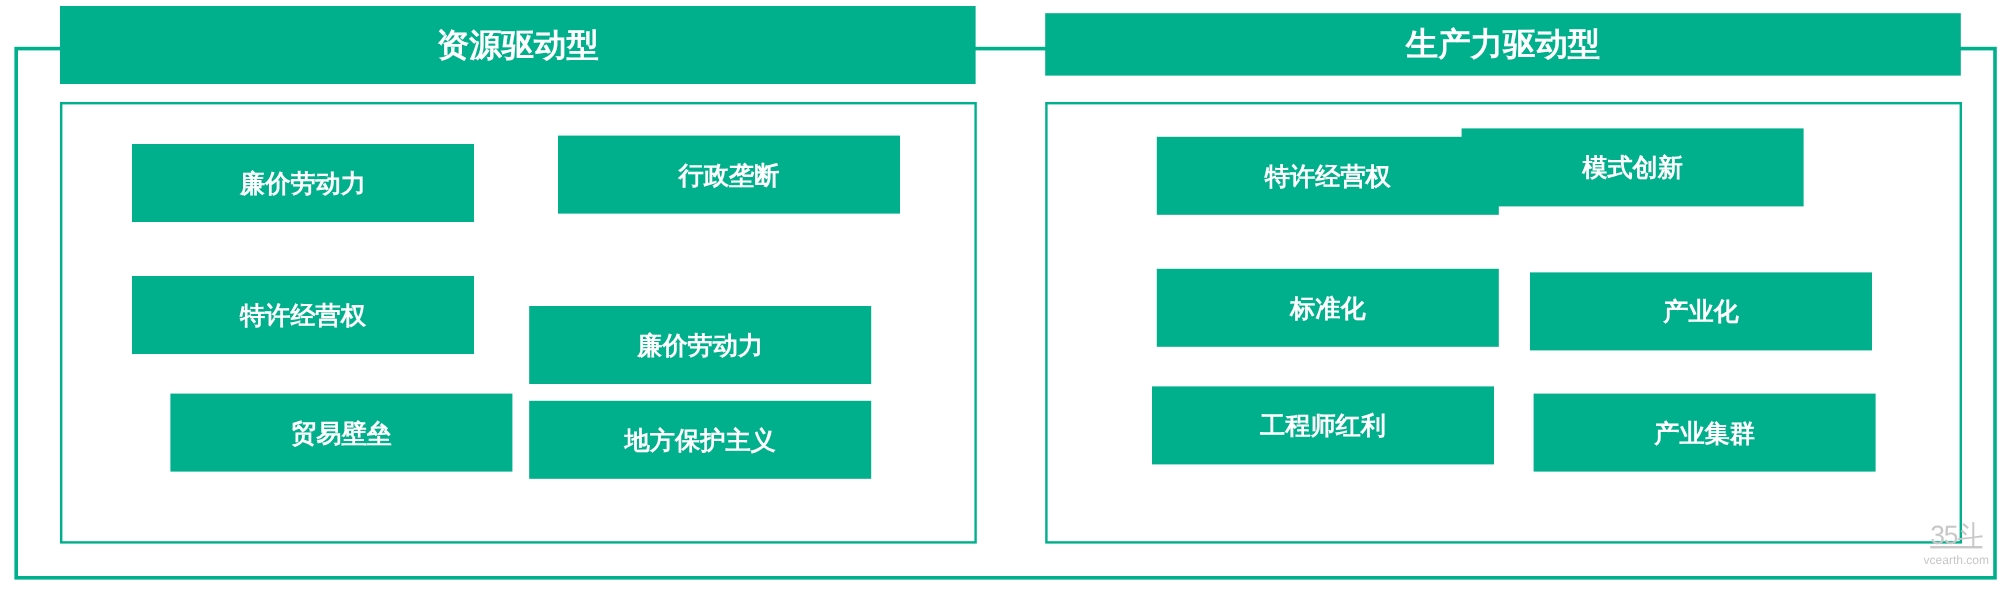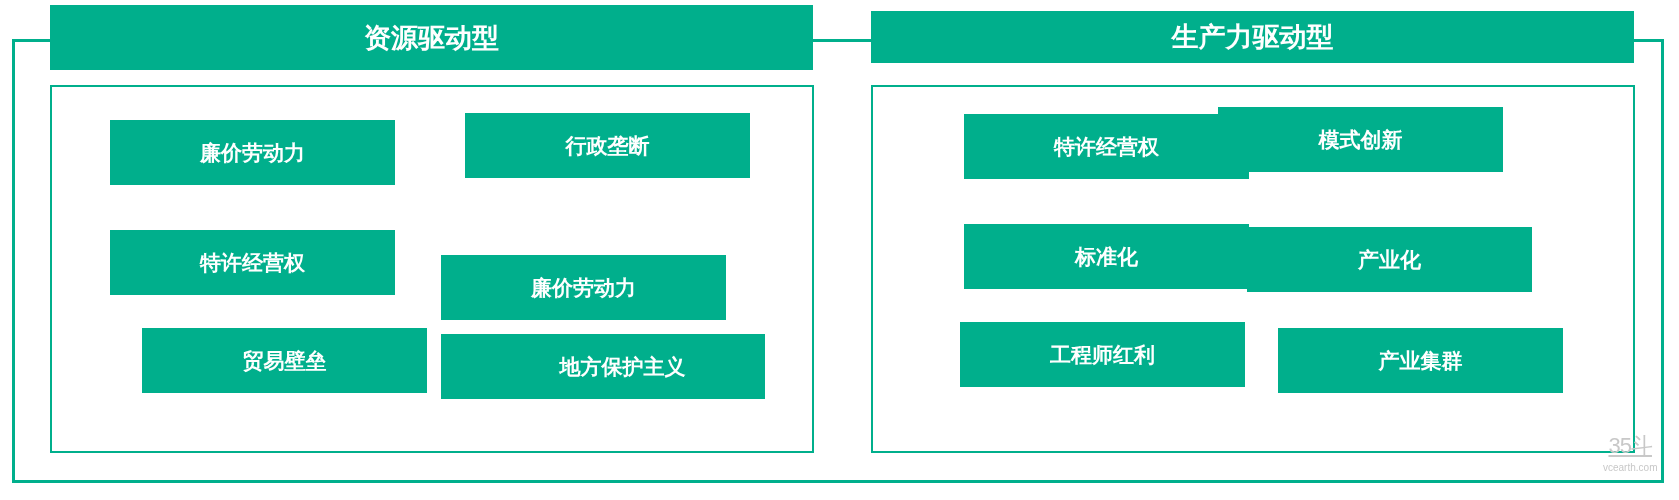--- a/index.html
+++ b/index.html
@@ -24,30 +24,30 @@
 <div class="header" style="left:50px; top:5px; width:763px; height:65px;">
   <span>资源驱动型</span>
 </div>
 <div class="panel" style="left:50px; top:85px; width:764px; height:368px;"></div>
 
 <div class="box" style="left:110px; top:120px;">廉价劳动力</div>
 <div class="box" style="left:465px; top:113px;">行政垄断</div>
 <div class="box" style="left:110px; top:230px;">特许经营权</div>
 <div class="box" style="left:441px; top:234px;margin-top:21px;">廉价劳动力</div>
 <div class="box" style="left:110px; top:328px;margin-left:32px;">贸易壁垒</div>
-<div class="box" style="left:441px; top:334px;padding-left:39px;">地方保护主义</div>
+<div class="box" style="left:441px; top:334px;">地方保护主义</div>
 
 <div class="header" style="left:871px; top:11px; width:763px; height:52px;">
   <span>生产力驱动型</span>
 </div>
 <div class="panel" style="left:871px; top:85px; width:764px; height:368px;"></div>
 
 <div class="box" style="left:964px; top:114px;">特许经营权</div>
 <div class="box" style="left:1218px; top:107px;">模式创新</div>
 <div class="box" style="left:964px; top:224px;">标准化</div>
-<div class="box" style="left:1247px; top:227px;">产业化</div>
+<div class="box" style="left:1275px; top:227px;">产业化</div>
 <div class="box" style="left:960px; top:322px;">工程师红利</div>
 <div class="box" style="left:1278px; top:328px;text-align:center;">产业集群</div>
 
 <div class="wm">
   <div class="big">35斗</div>
   <div class="small">vcearth.com</div>
 </div>
 
 </body></html>

